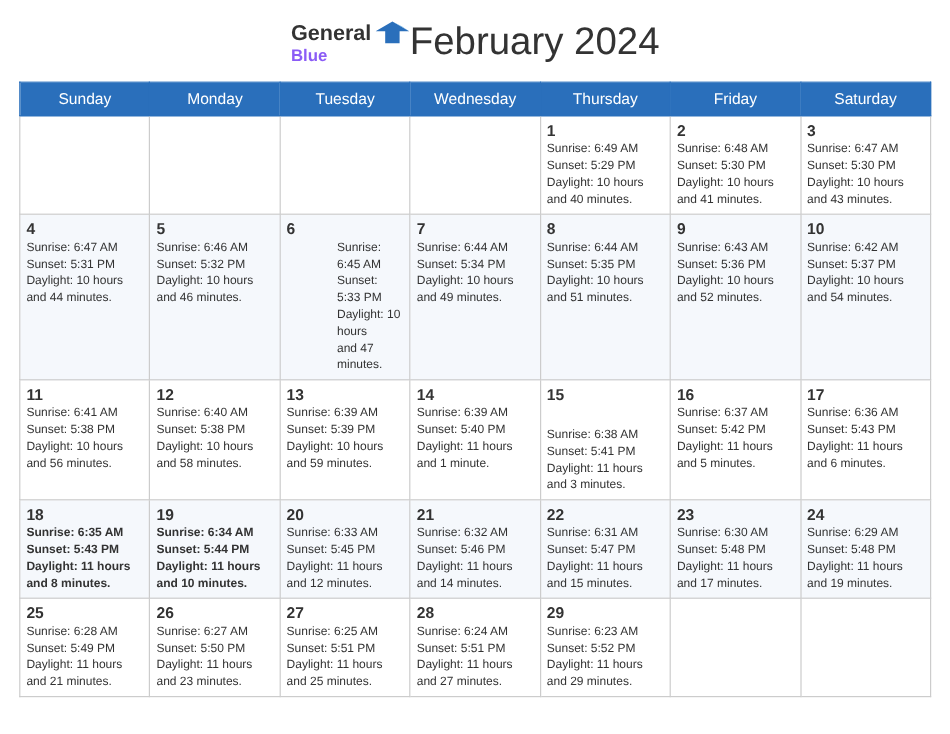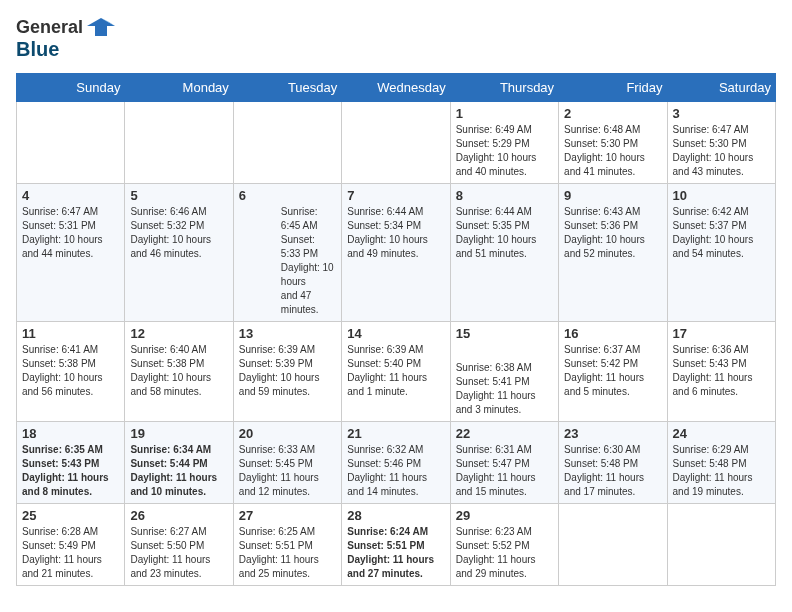--- a/index.html
+++ b/index.html
@@ -5,21 +5,21 @@
     * { box-sizing: border-box; margin: 0; padding: 0; }
     body {
       font-family: Arial, sans-serif;
       background: #fff;
       width: 792px;
       min-height: 612px;
       padding: 16px;
     }
     .header-area {
       display: flex;
-      justify-content: flex-start;
+      justify-content: center;
       align-items: flex-start;
       margin-bottom: 12px;
     }
     .logo {
       display: flex;
       flex-direction: column;
       align-items: flex-start;
     }
     .logo-row {
       display: flex;
@@ -40,21 +40,21 @@
     }
     table {
       width: 100%;
       border-collapse: collapse;
       font-size: 11px;
     }
     thead tr th {
       background: #2a6fbb;
       color: #fff;
       padding: 6px 4px;
-      text-align: right;
+      text-align: center;
       font-size: 13px;
       font-weight: normal;
       border: 1px solid #2a6fbb;
     }
     tbody tr td {
       border: 1px solid #ccc;
       vertical-align: top;
       padding: 4px 5px;
       height: 80px;
       width: calc(100%/7);
@@ -87,24 +87,25 @@
 <div class="header-area">
   <div class="logo">
     <div class="logo-row">
       <span style="font-size:18px;font-weight:bold;color:#333;">General</span>
       <svg width="28" height="22" viewBox="0 0 28 22" style="margin-left:2px;">
         <polygon points="14,2 28,10 20,10 20,20 8,20 8,10 0,10" fill="#2a6fbb"></polygon>
         <polygon points="14,2 28,10 22,6" fill="#5fa8e0"></polygon>
       </svg>
     </div>
     <div>
-      <span style="font-size:20px;font-weight:bold;color:#0c4a6e;">Blue</span>
+      <span style="font-size:14px;font-weight:bold;color:#8b5cf6;">Blue</span>
     </div>
   </div>
   <div class="title-area">
+    <div class="month-title">February 2024</div>
   </div>
 </div>
 
 <table>
   <thead>
     <tr>
     <th>Sunday</th>
         <th>Monday</th>
         <th>Tuesday</th>
         <th>Wednesday</th>
@@ -311,21 +312,21 @@
         </td>
         <td>
           <span class="day-number">27</span>
           <div class="day-info" style="white-space: pre-line;">Sunrise: 6:25 AM
 Sunset: 5:51 PM
 Daylight: 11 hours
 and 25 minutes.</div>
         </td>
         <td>
           <span class="day-number">28</span>
-          <div class="day-info" style="white-space: pre-line; font-weight: bold;">Sunrise: 6:24 AM
+          <div class="day-info" style="white-space: pre-line;">Sunrise: 6:24 AM
 Sunset: 5:51 PM
 Daylight: 11 hours
 and 27 minutes.</div>
         </td>
         <td>
           <span class="day-number">29</span>
           <div class="day-info" style="white-space: pre-line;">Sunrise: 6:23 AM
 Sunset: 5:52 PM
 Daylight: 11 hours
 and 29 minutes.</div>

